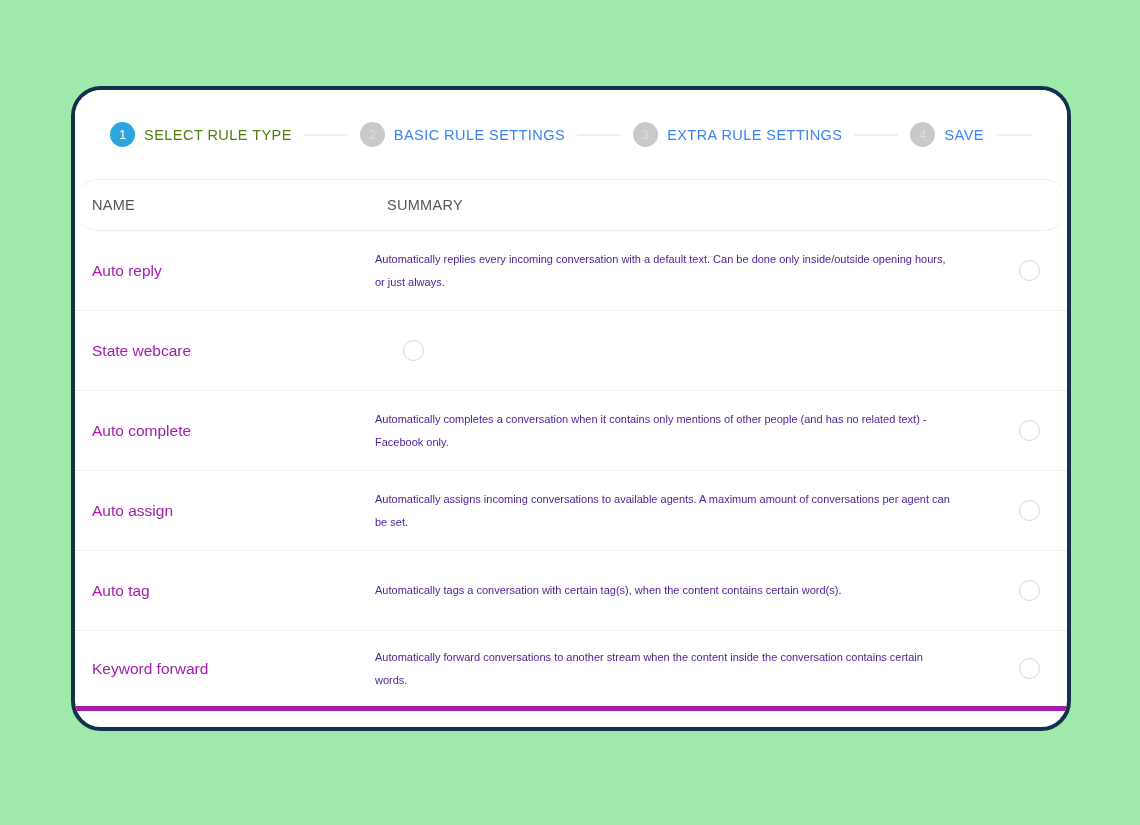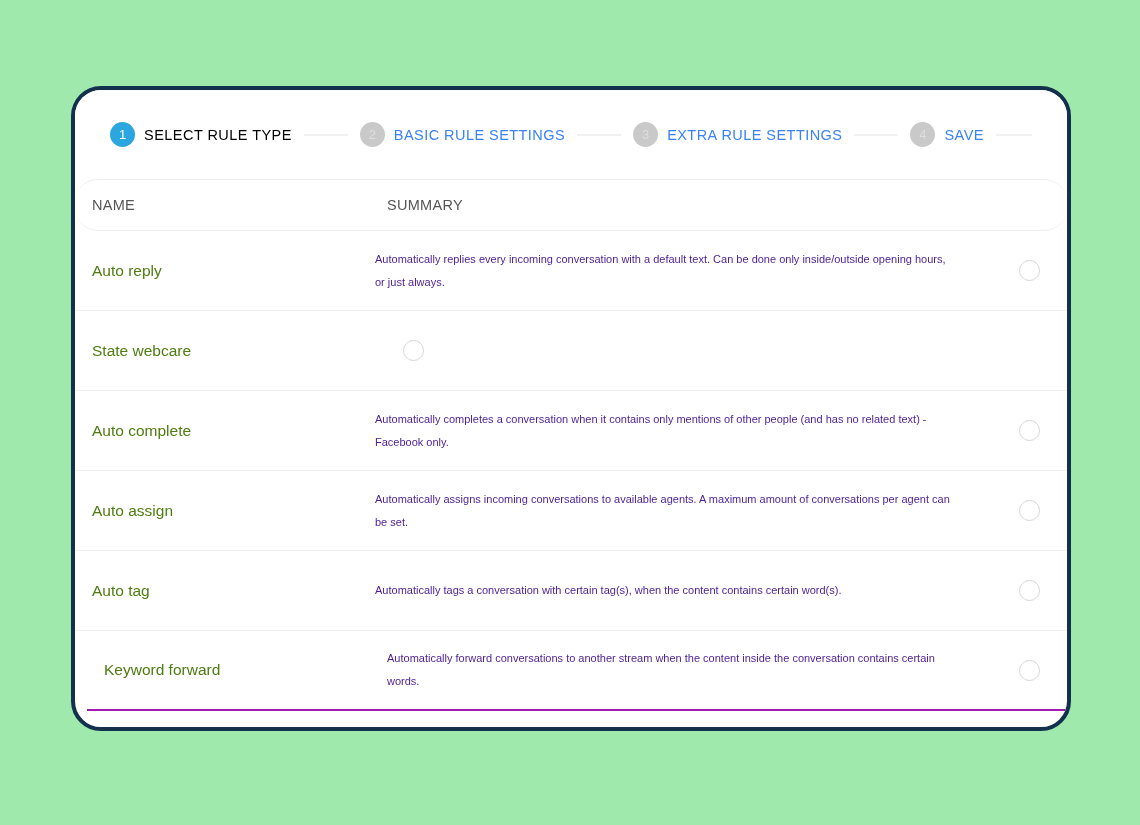--- a/index.html
+++ b/index.html
@@ -65,21 +65,21 @@
   }
 
   .step-label {
     font-size: 14.5px;
     letter-spacing: 0.45px;
     color: #3b82f6;
     white-space: nowrap;
   }
 
   .step.active .step-label {
-    color: #000000;
+    color: #4d7c0f;
   }
 
   .connector {
     flex: 0 0 auto;
     width: 44px;
     height: 2px;
     background: #f0f0f0;
     margin: 0 12px;
   }
 
@@ -97,27 +97,27 @@
     border-radius: 23px;
   }
 
   .row {
     display: flex;
     align-items: center;
     min-height: 80px;
     border-bottom: 1px solid #efefef;
   }
 
-  .row:last-child { border-bottom: 2px solid #a21caf; margin-left: 12px; }
+  .row:last-child { border-bottom: 5px solid #a21caf; }
 
   .col-name {
     flex: 0 0 300px;
     padding-left: 17px;
     font-size: 15.5px;
-    color: #4d7c0f;
+    color: #a21caf;
   }
 
   .thead .col-name {
     font-size: 14.5px;
     color: #555555;
     letter-spacing: 0.3px;
   }
 
   .col-summary {
     flex: 1 1 auto;

